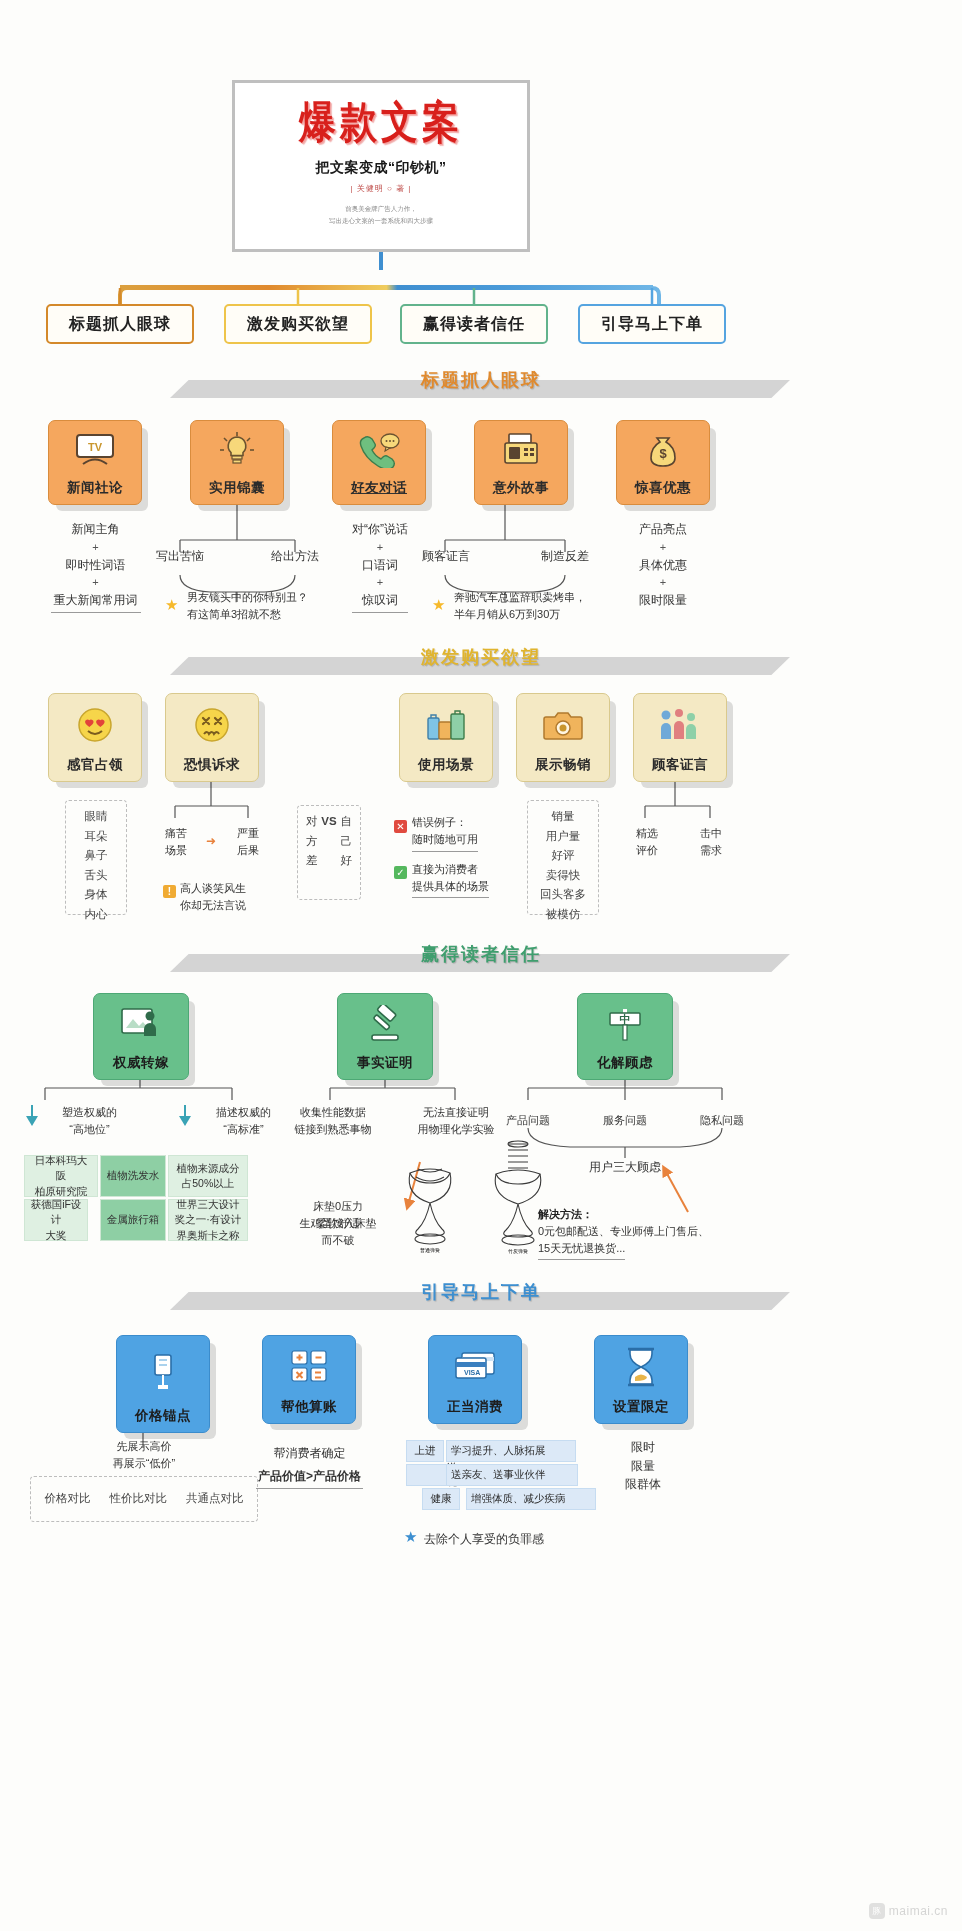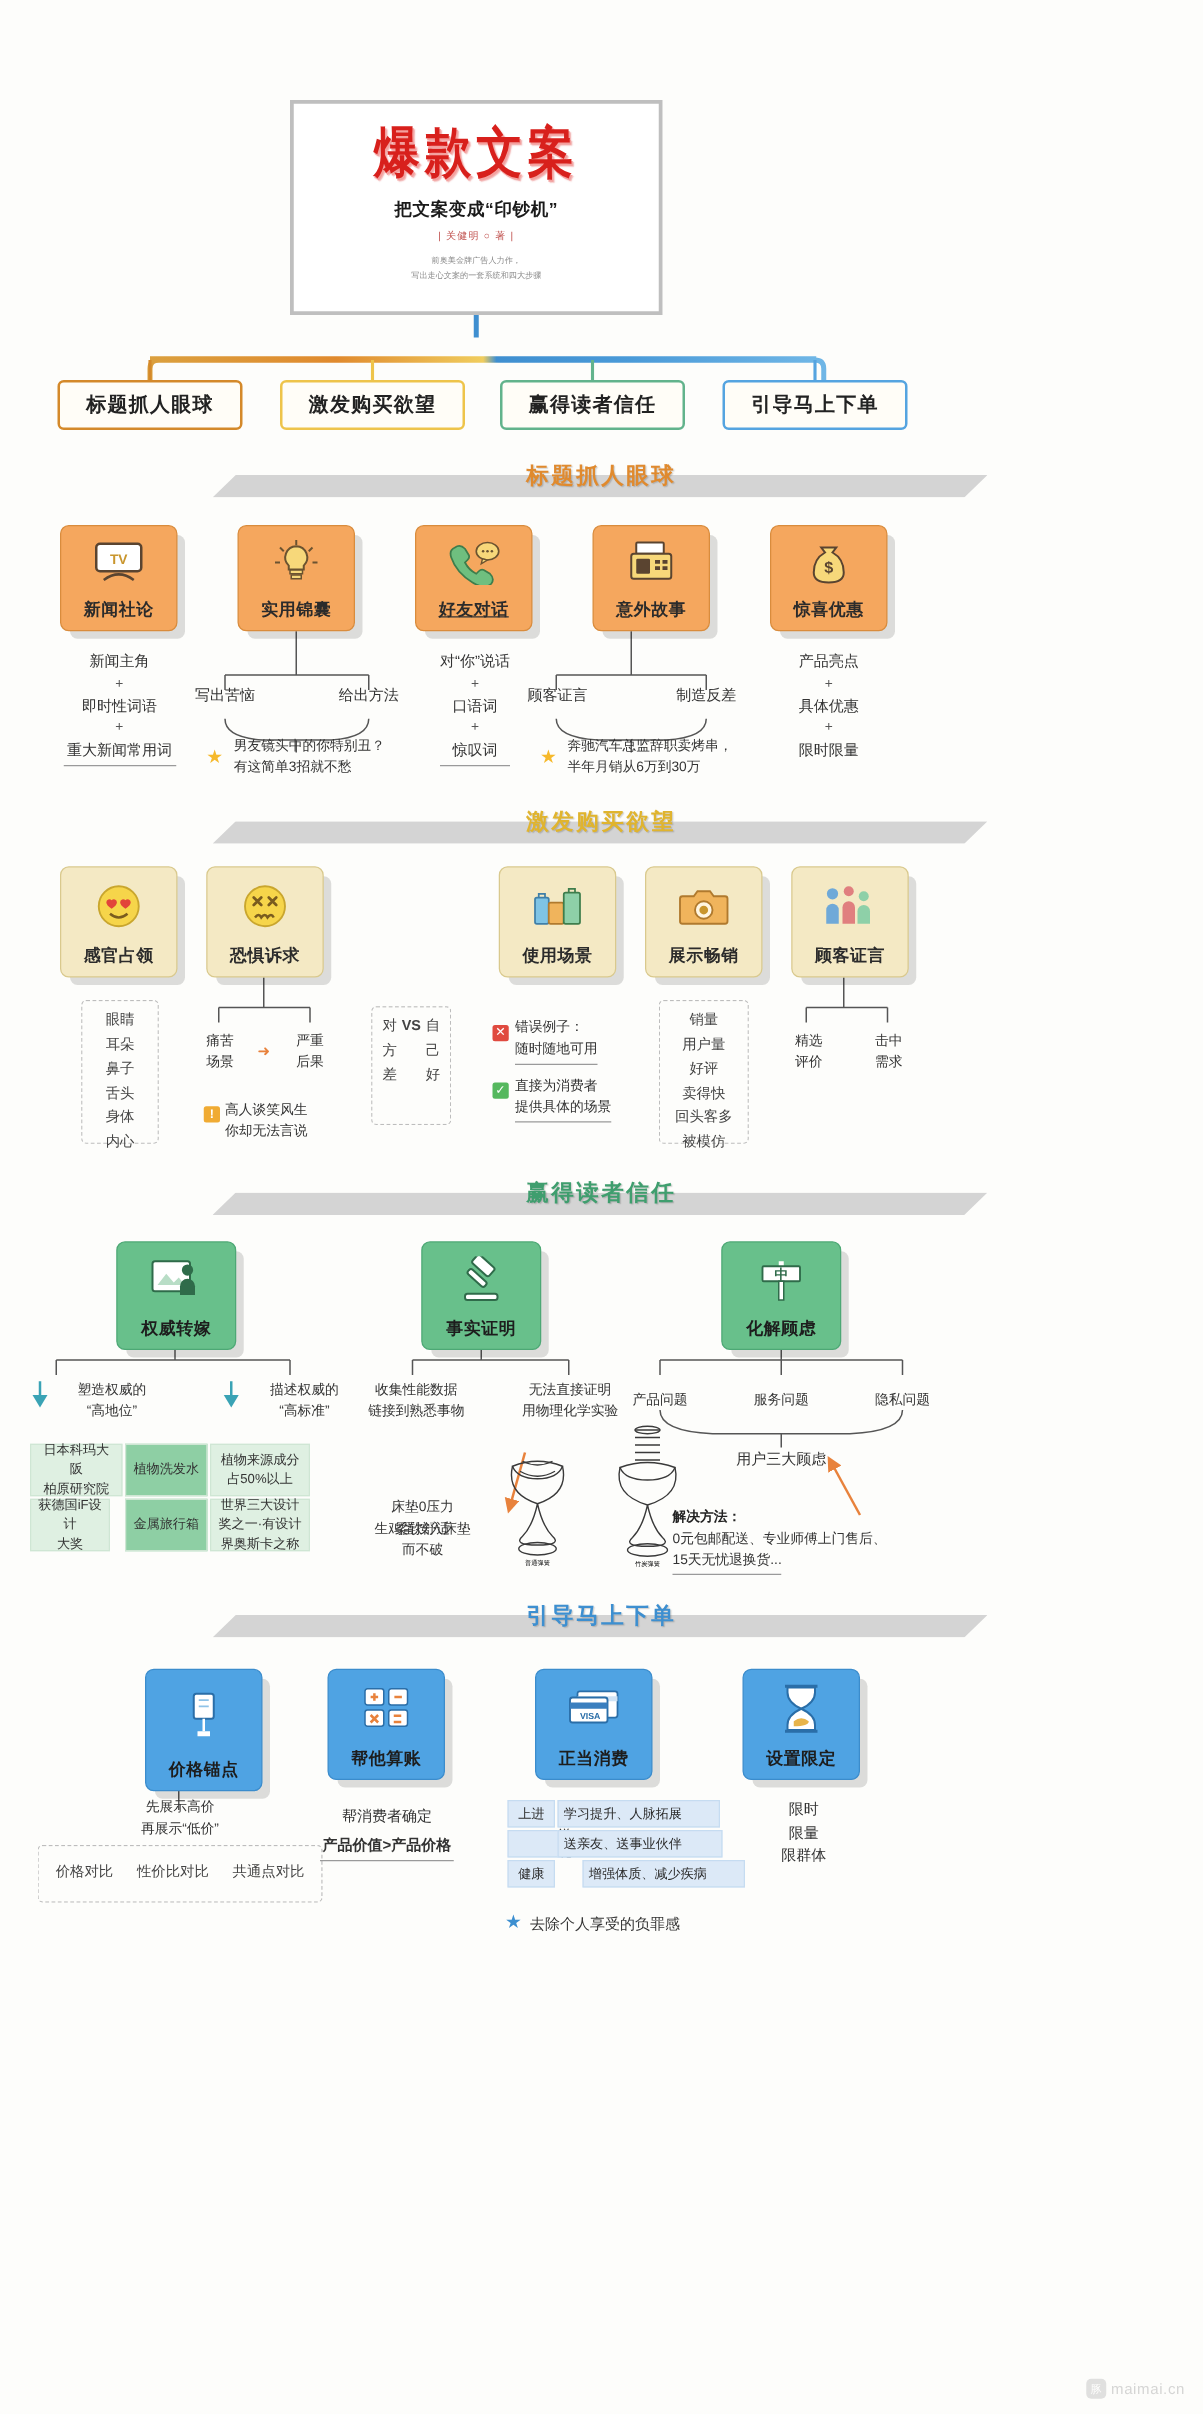--- a/index.html
+++ b/index.html
@@ -672,21 +672,21 @@
 
   <div class="tx" style="left:232px; top:1444px; width:155px;">
     <div>帮消费者确定</div>
     <div class="solid-u" style="display:inline-block;padding:4px 2px 3px; font-weight:bold">产品价值&gt;产品价格</div>
   </div>
 
   <div class="bluecell" style="left:406px; top:1440px; width:38px; height:22px; justify-content:center;">上进</div>
   <div class="bluecell" style="left:446px; top:1440px; width:130px; height:22px;">学习提升、人脉拓展</div>
   <div class="bluecell" style="left:406px; top:1464px; width:38px; height:22px; justify-content:center;padding-left:45px;">送礼</div>
   <div class="bluecell" style="left:446px; top:1464px; width:132px; height:22px;">送亲友、送事业伙伴</div>
-  <div class="bluecell" style="left:406px; top:1488px; width:38px; height:22px; justify-content:center;">健康</div>
+  <div class="bluecell" style="left:422px; top:1488px; width:38px; height:22px; justify-content:center;">健康</div>
   <div class="bluecell" style="left:466px; top:1488px; width:130px; height:22px;">增强体质、减少疾病</div>
   <div class="star" style="position:absolute;left:404px;top:1528px;color:#3d8fd0">★</div>
   <div class="tx left" style="left:424px; top:1530px; width:180px;">去除个人享受的负罪感</div>
 
   <div class="tx" style="left:598px; top:1438px; width:90px;">
     <div>限时</div>
     <div>限量</div>
     <div>限群体</div>
   </div>
 

